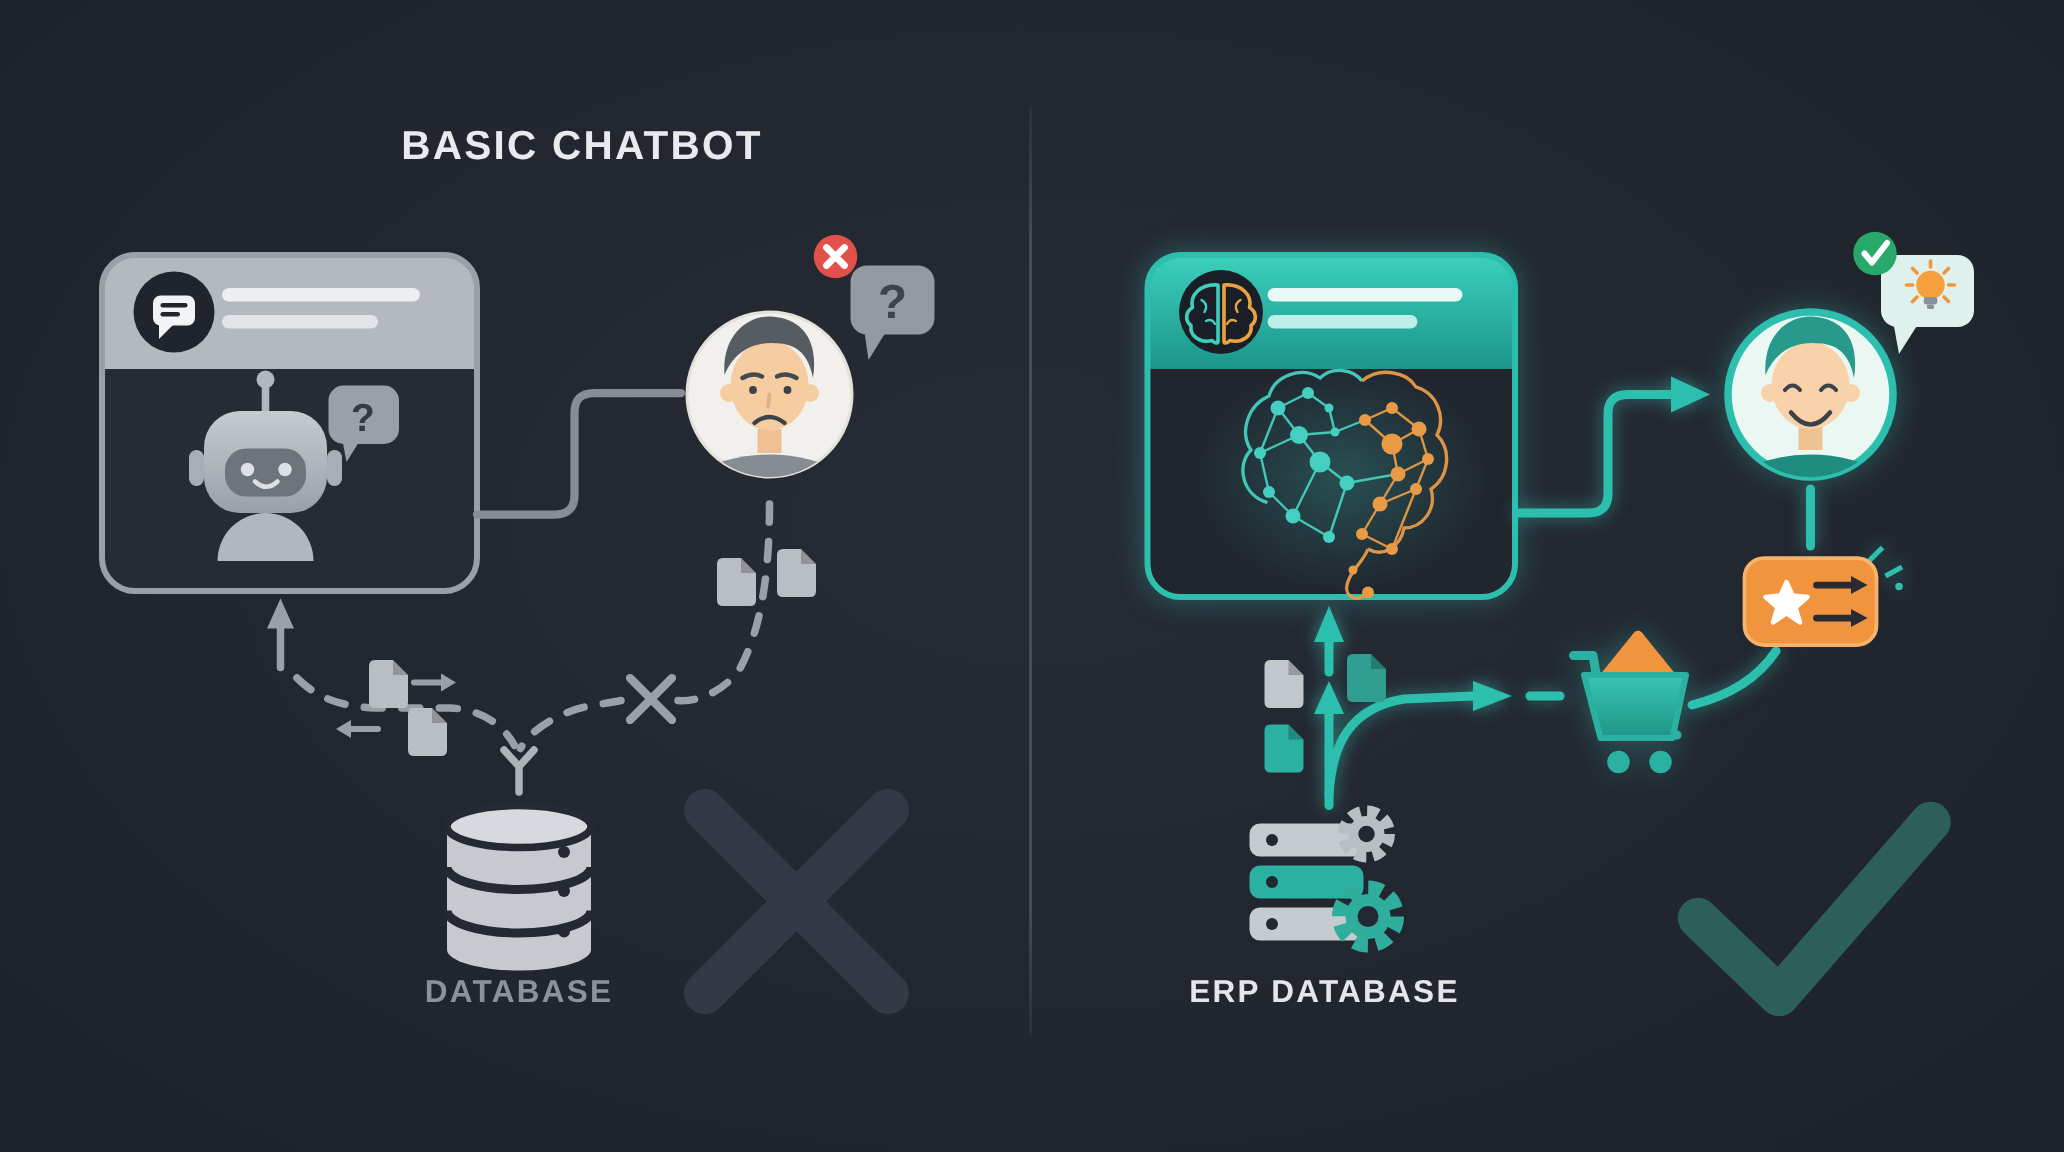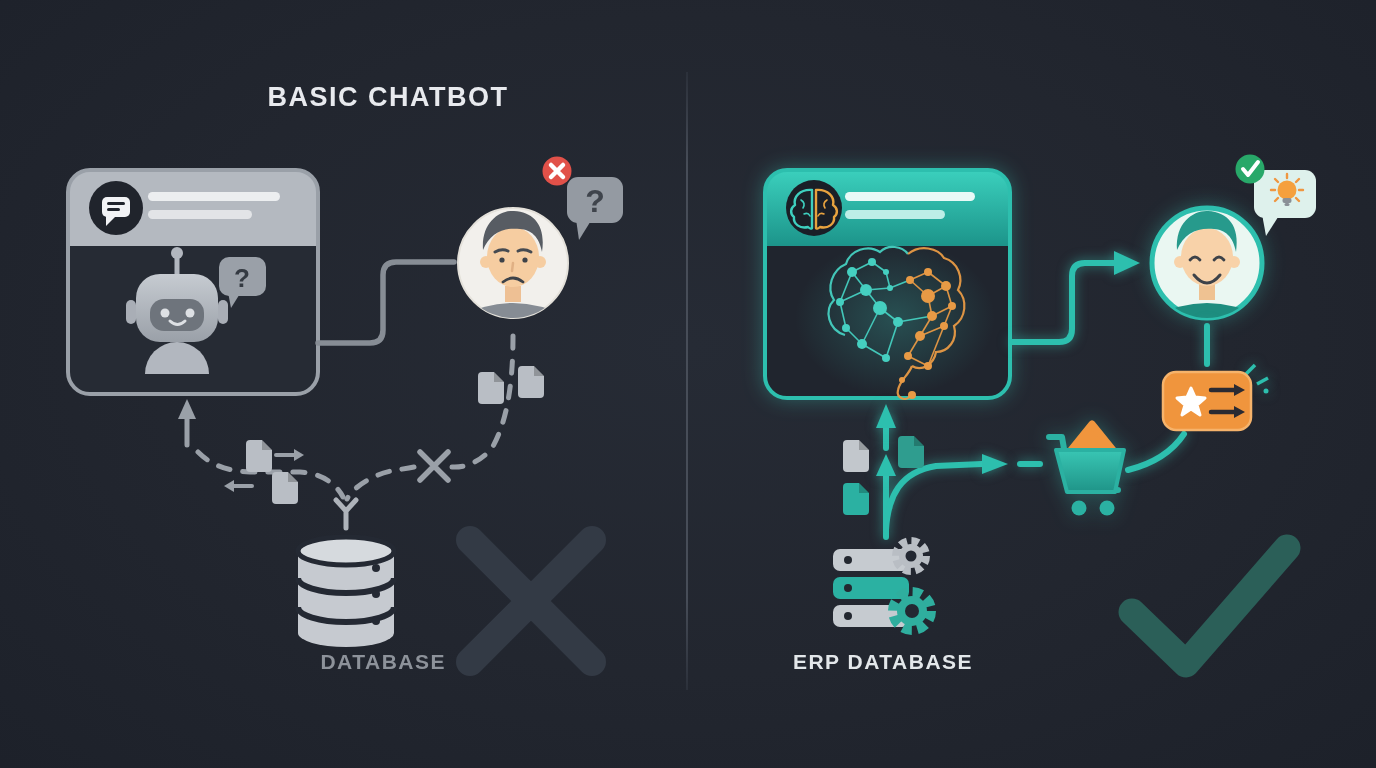--- a/index.html
+++ b/index.html
@@ -8,21 +8,21 @@
     background:radial-gradient(ellipse at 50% 45%, #262b35 0%, #22262f 55%, #1d212a 100%);
     font-family:"Liberation Sans", sans-serif;
   }
   .title{position:absolute;top:82px;width:776px;text-align:center;
     font-size:27px;font-weight:bold;letter-spacing:1.5px;color:#e8eaee;}
   .title.left{left:0}
   .title.right{left:688px}
   .divider{position:absolute;left:686px;top:72px;width:2px;height:618px;
     background:linear-gradient(#2b303a,#474d58 15%,#474d58 85%,#2b303a);}
   .label{position:absolute;font-weight:bold;letter-spacing:1.5px;text-align:center;width:200px;font-size:21px;}
-  .label-db{left:246px;top:650px;color:#8d929a;text-align:right;}
+  .label-db{left:246px;top:650px;color:#8d929a;}
   .label-erp{left:783px;top:650px;color:#e3e7ea;text-align:center;}
   svg.scene{position:absolute;left:0;top:0;}
   .glow{filter:drop-shadow(0 0 6px rgba(61,207,190,.55));}
   .softglow{filter:drop-shadow(0 0 10px rgba(61,207,190,.35));}
   .rc{stroke-linecap:round;stroke-linejoin:round;}
 </style>
 </head>
 <body>
 
 <div class="canvas">

